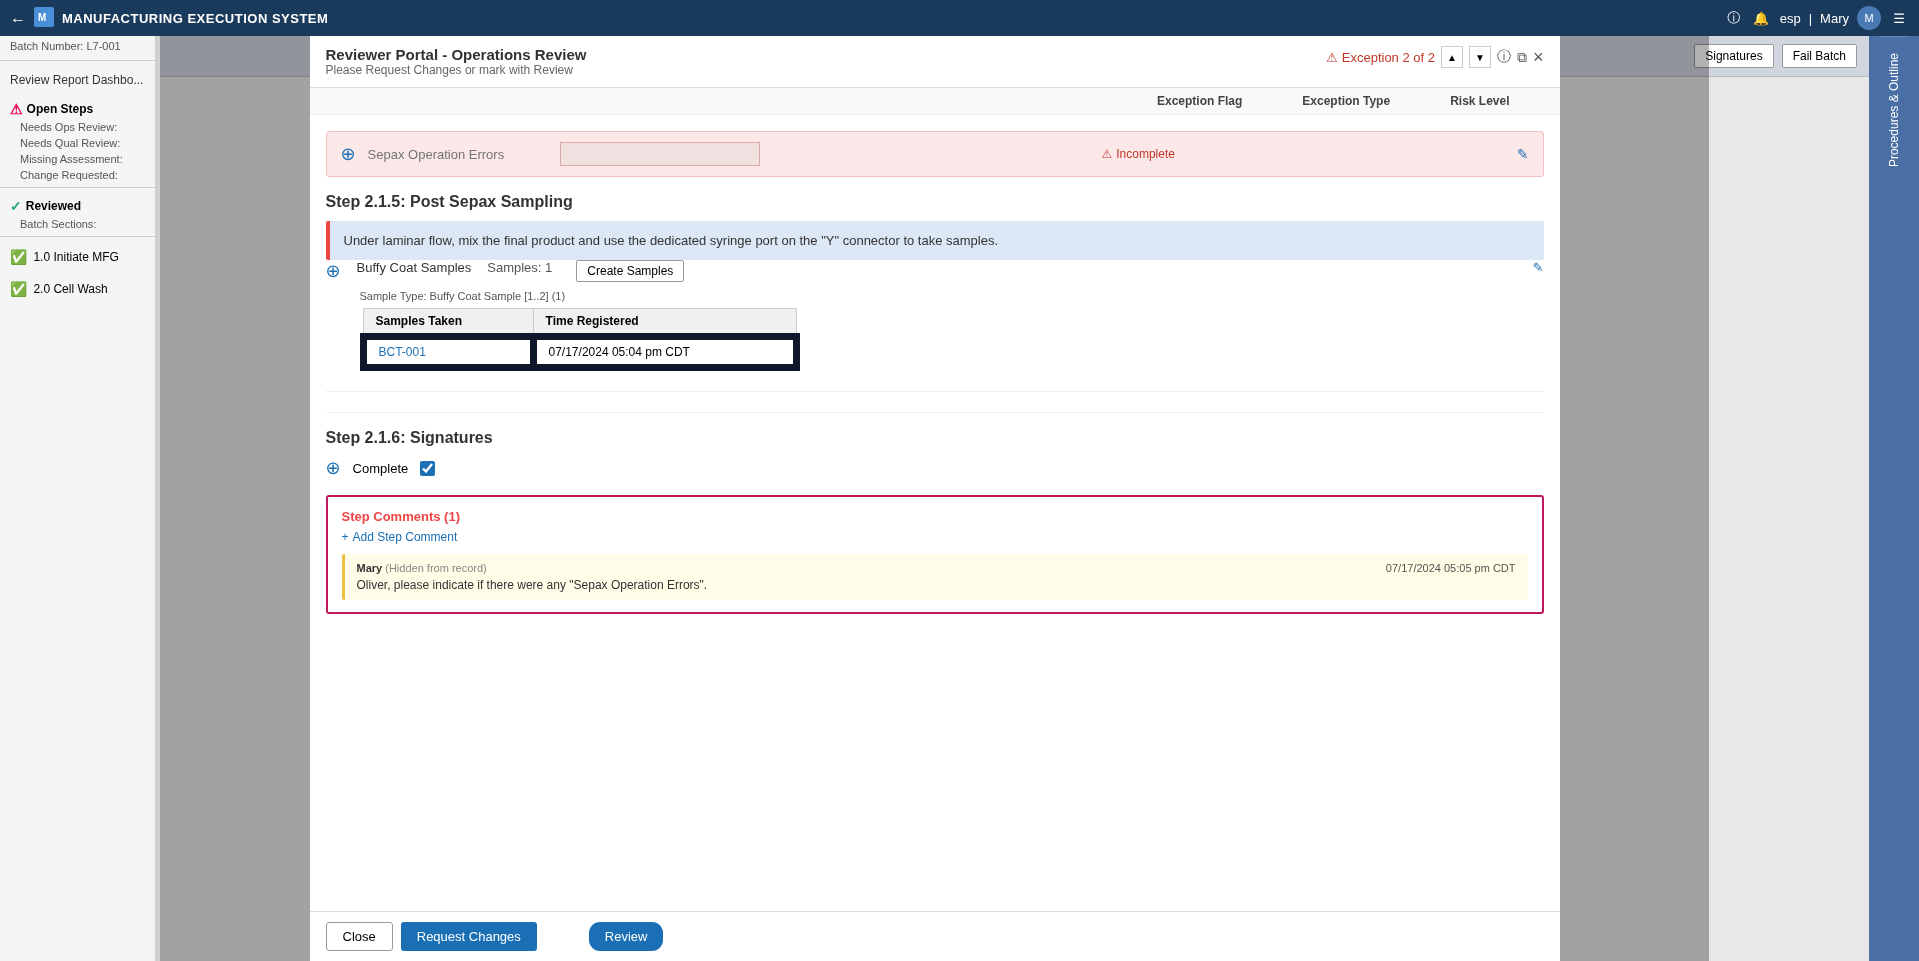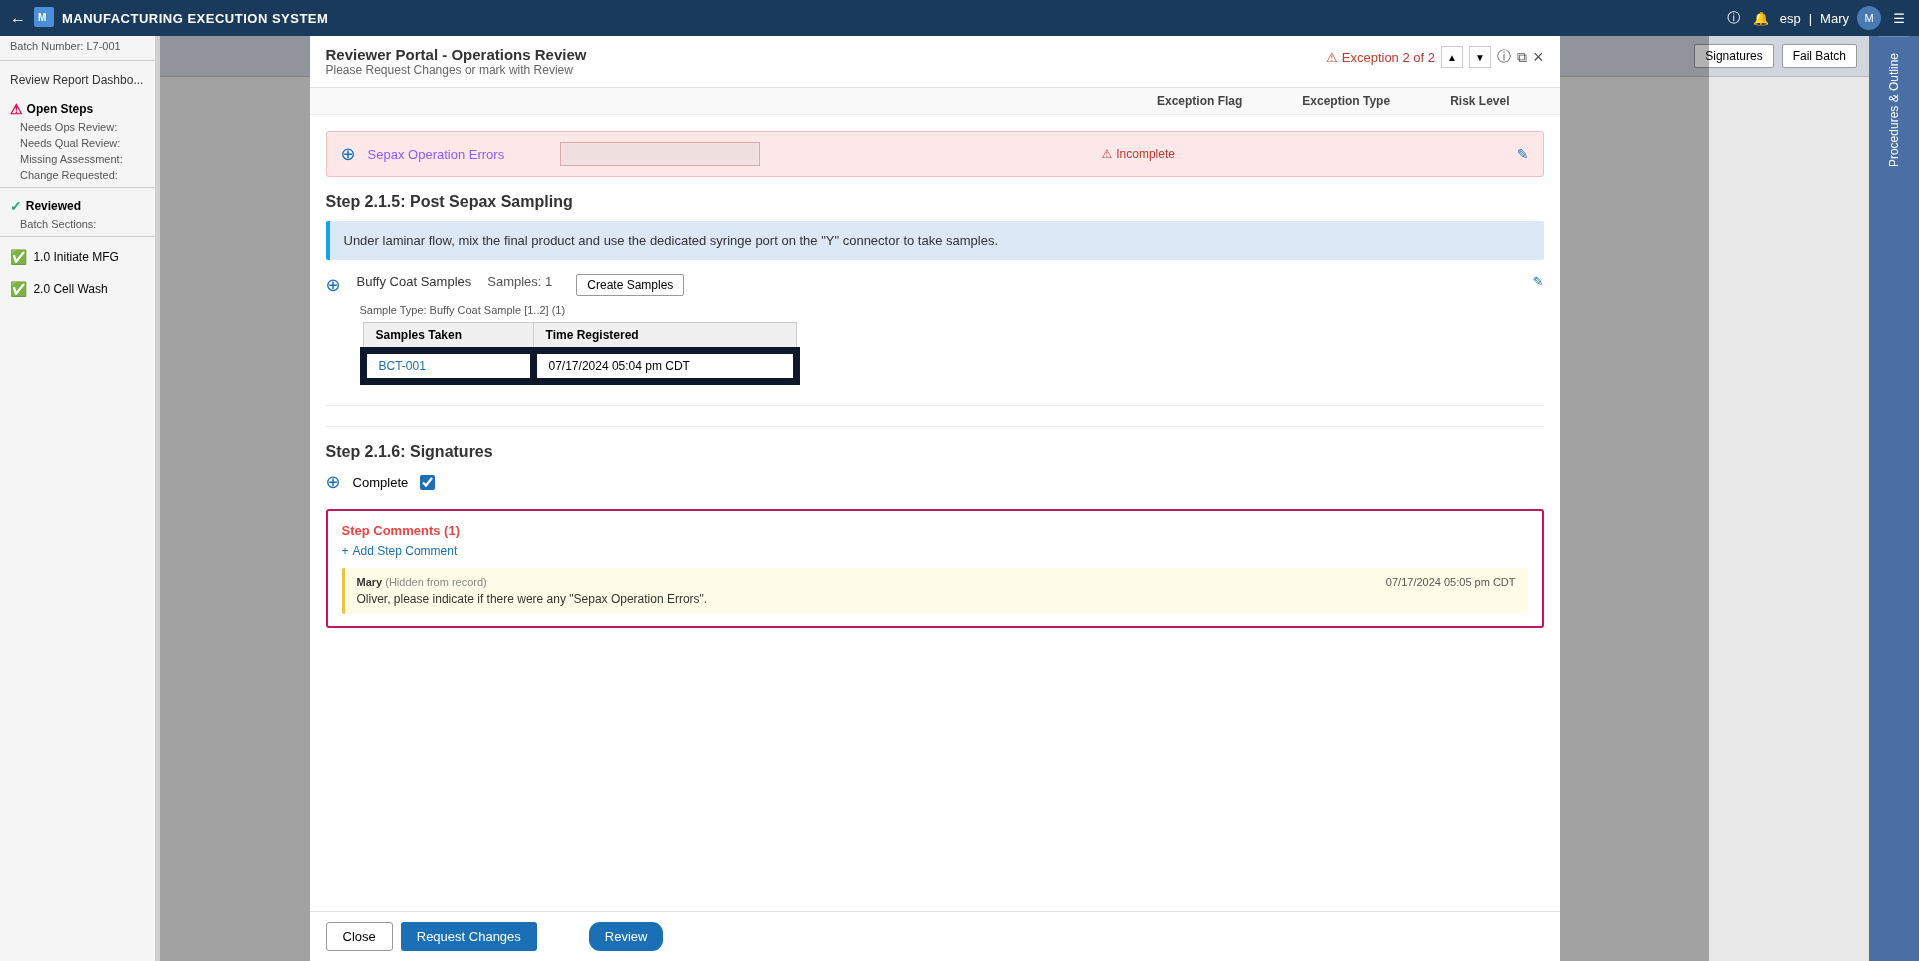--- a/index.html
+++ b/index.html
@@ -126,36 +126,36 @@
 
     
     .error-row {
       background: #fce8e8; border: 1px solid #f0c0c0;
       border-radius: 3px; padding: 10px 14px;
       display: flex; align-items: center; gap: 12px; margin-bottom: 16px;
     }
     .error-row .plus-btn {
       color: #1a6fb5; font-size: 18px; cursor: pointer;
     }
-    .error-row .error-label { font-size: 13px; color: #8b5cf6; flex: 0 0 auto; min-width: 180px; }
+    .error-row .error-label { font-size: 13px; color: #737373; flex: 0 0 auto; min-width: 180px; }
     .error-row .error-input {
       flex: 1; max-width: 200px; height: 24px; background: #f0e0e0; border: 1px solid #daa;
     }
     .error-row .error-status {
       margin-left: auto; display: flex; align-items: center; gap: 4px; color: #c0392b; font-size: 12px;
     }
     .error-row .edit-icon { margin-left: auto; color: #1a6fb5; font-size: 14px; }
 
     
     .step-section { margin-bottom: 20px; }
     .step-title { font-size: 16px; font-weight: bold; color: #333; margin-bottom: 10px; }
     .step-instruction {
-      background: #dce8f5; border-left: 4px solid #0ea5e9;
+      background: #dce8f5; border-left: 4px solid #ef4444;
       padding: 12px 14px; font-size: 13px; color: #333;
-      border-radius: 2px; margin-bottom: 14px;
+      border-radius: 2px; 
     }
 
     
     .samples-row {
       display: flex; align-items: flex-start; gap: 16px; margin-bottom: 8px;
     }
     .samples-row .plus-btn { color: #1a6fb5; font-size: 18px; cursor: pointer; }
     .samples-label { font-size: 13px; color: #333; }
     .samples-count-label { font-size: 13px; color: #555; }
     .btn-create-samples {

